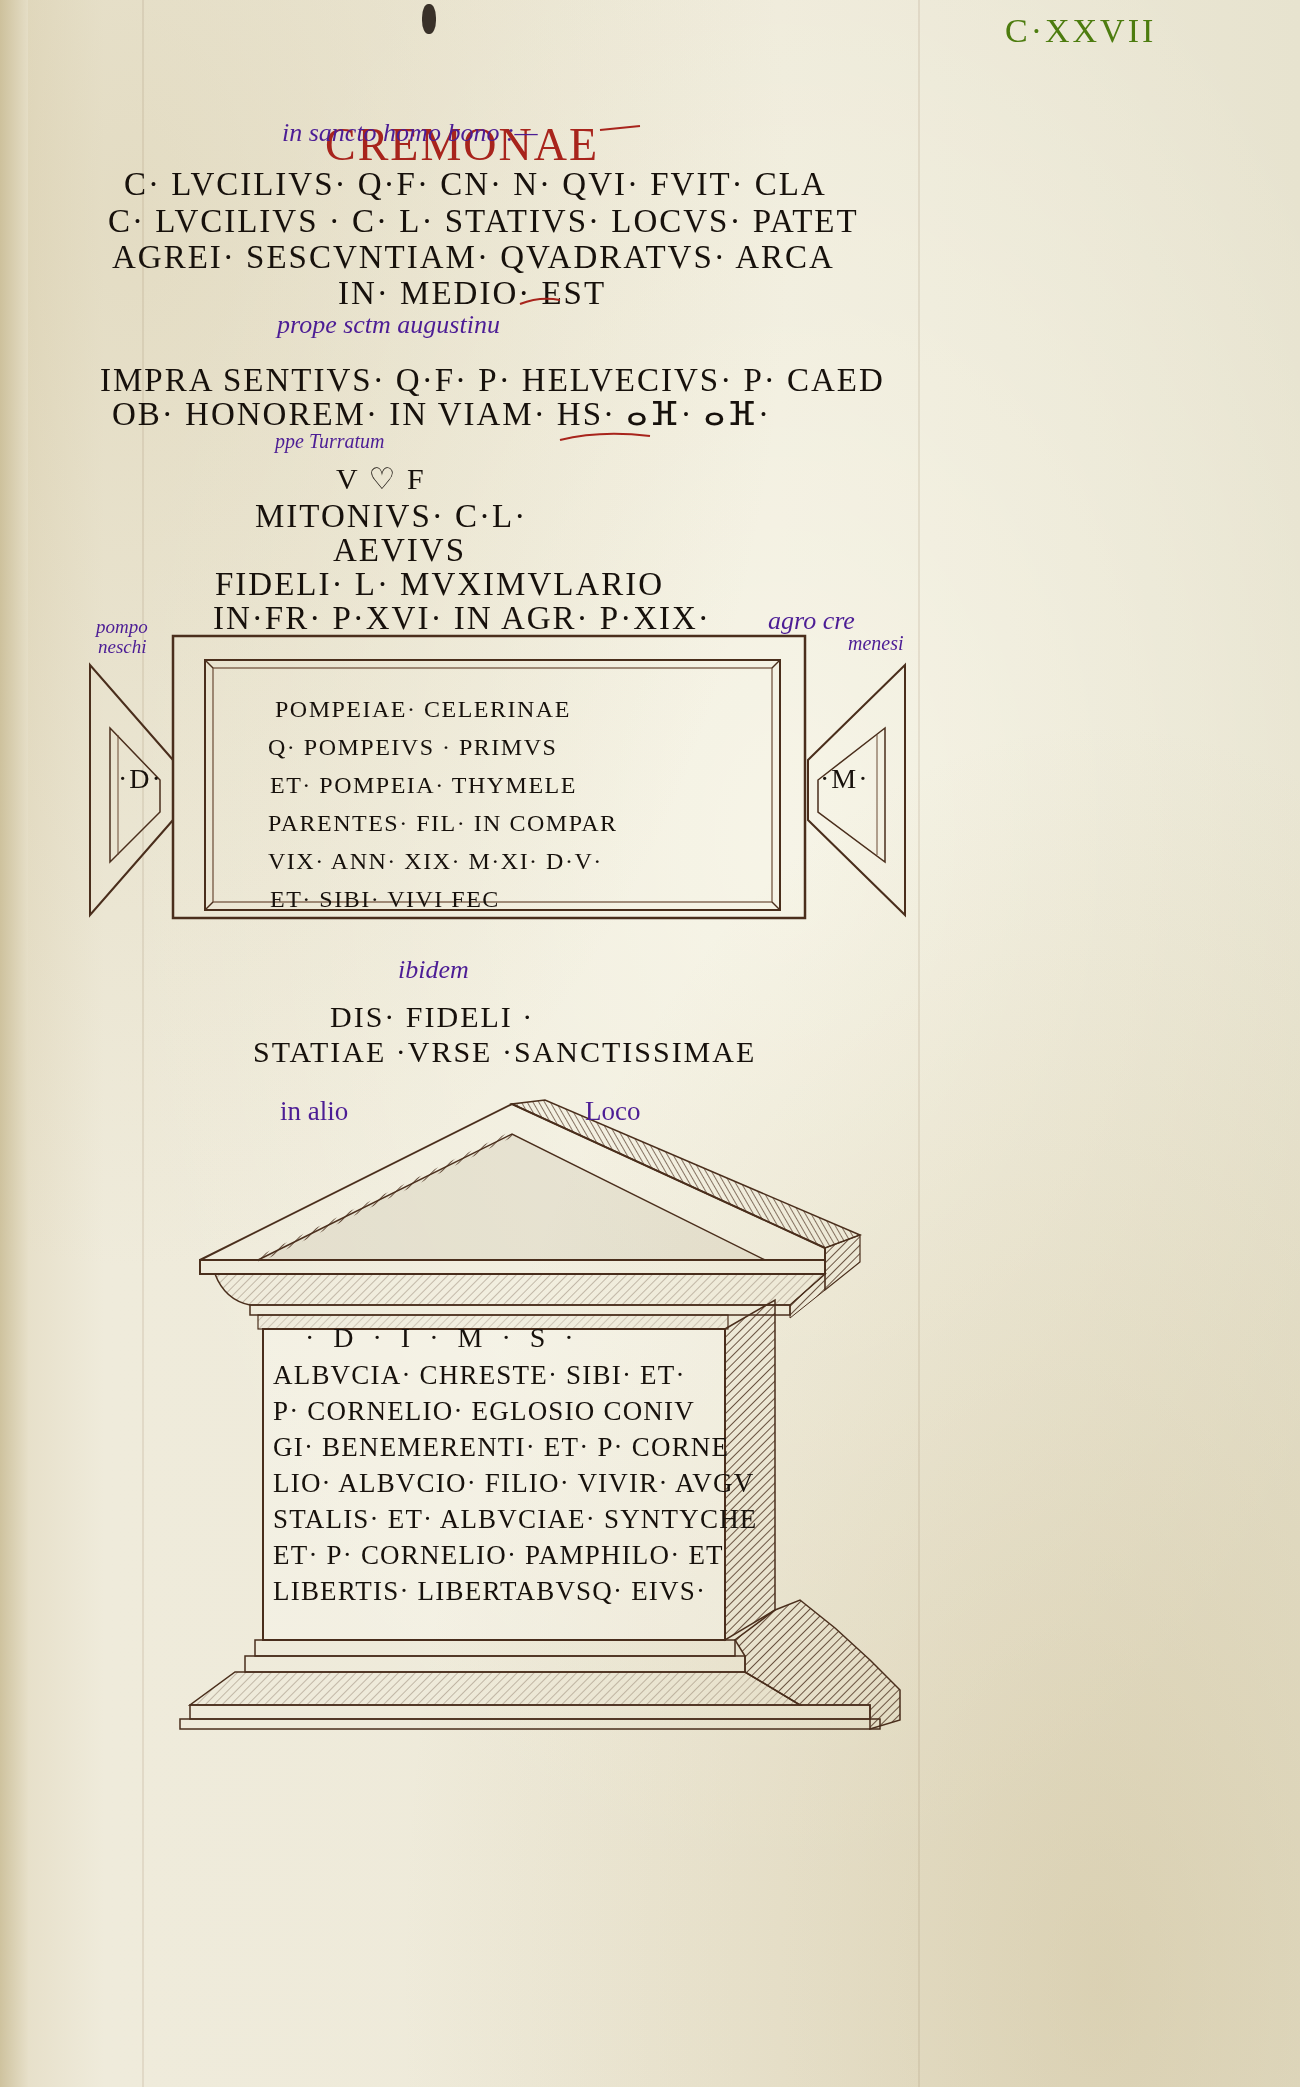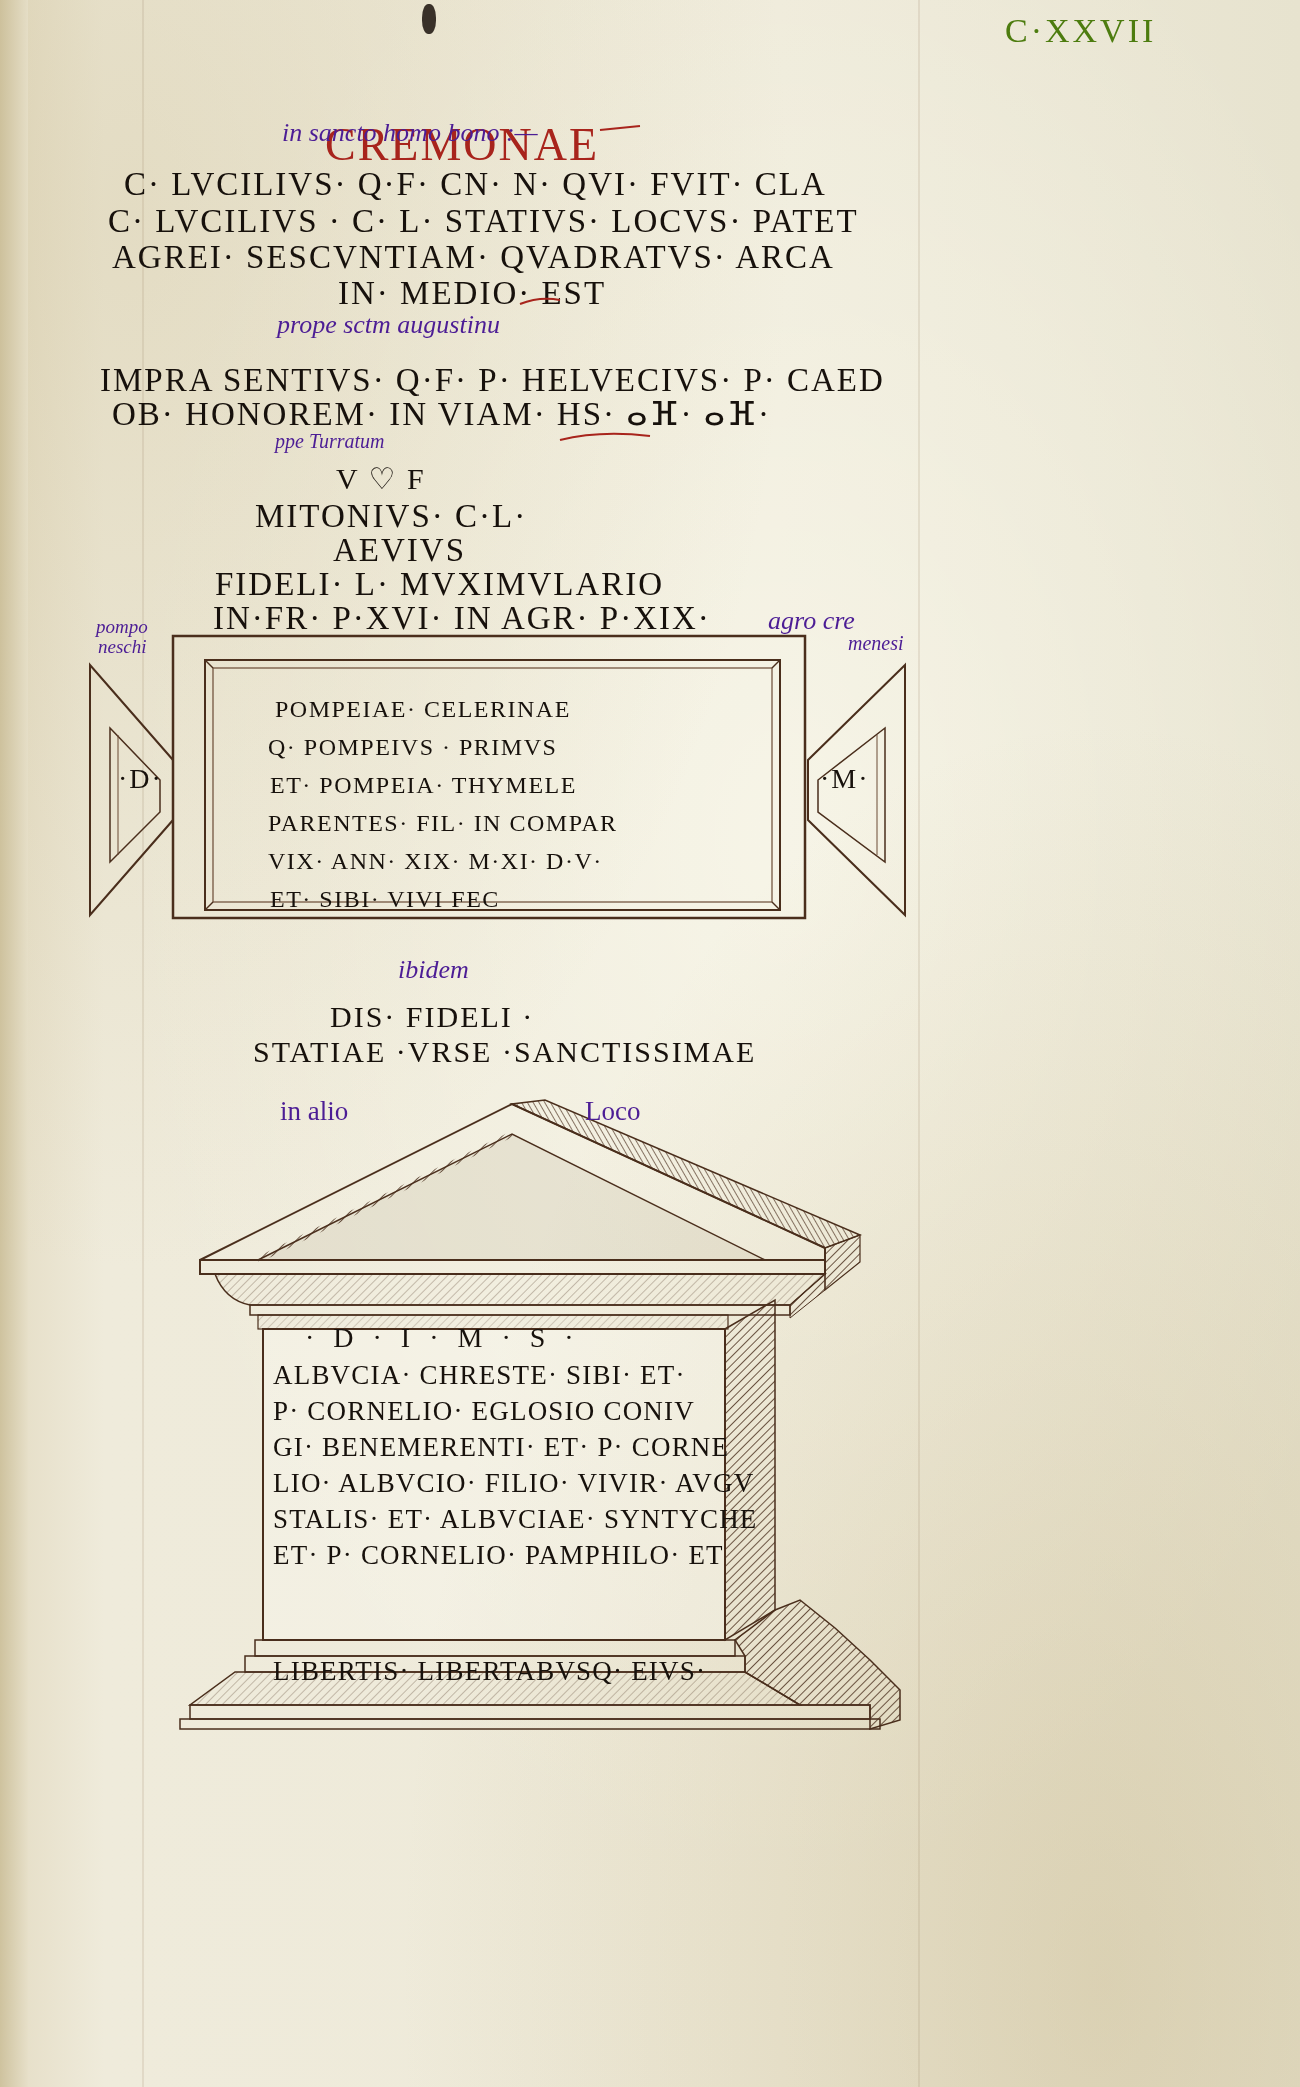--- a/index.html
+++ b/index.html
@@ -138,13 +138,13 @@
 <div class="abs redital" style="left:280px;top:1096px;font-style:normal;font-size:27px">in alio</div>
 <div class="abs redital" style="left:585px;top:1096px;font-style:normal;font-size:27px">Loco</div>
 
 <div class="abs caps altartext" style="left:305px;top:1324px;font-size:28px;letter-spacing:6px">· D · I · M · S ·</div>
 <div class="abs caps altartext" style="left:273px;top:1362px">ALBVCIA· CHRESTE· SIBI· ET·</div>
 <div class="abs caps altartext" style="left:273px;top:1398px">P· CORNELIO· EGLOSIO CONIV</div>
 <div class="abs caps altartext" style="left:273px;top:1434px">GI· BENEMERENTI· ET· P· CORNE</div>
 <div class="abs caps altartext" style="left:273px;top:1470px">LIO· ALBVCIO· FILIO· VIVIR· AVGV</div>
 <div class="abs caps altartext" style="left:273px;top:1506px">STALIS· ET· ALBVCIAE· SYNTYCHE</div>
 <div class="abs caps altartext" style="left:273px;top:1542px">ET· P· CORNELIO· PAMPHILO· ET</div>
-<div class="abs caps altartext" style="left:273px;top:1658px">LIBERTIS· LIBERTABVSQ· EIVS·</div>
+<div class="abs caps altartext" style="left:273px;top:1578px">LIBERTIS· LIBERTABVSQ· EIVS·</div>
 
 </body></html>

